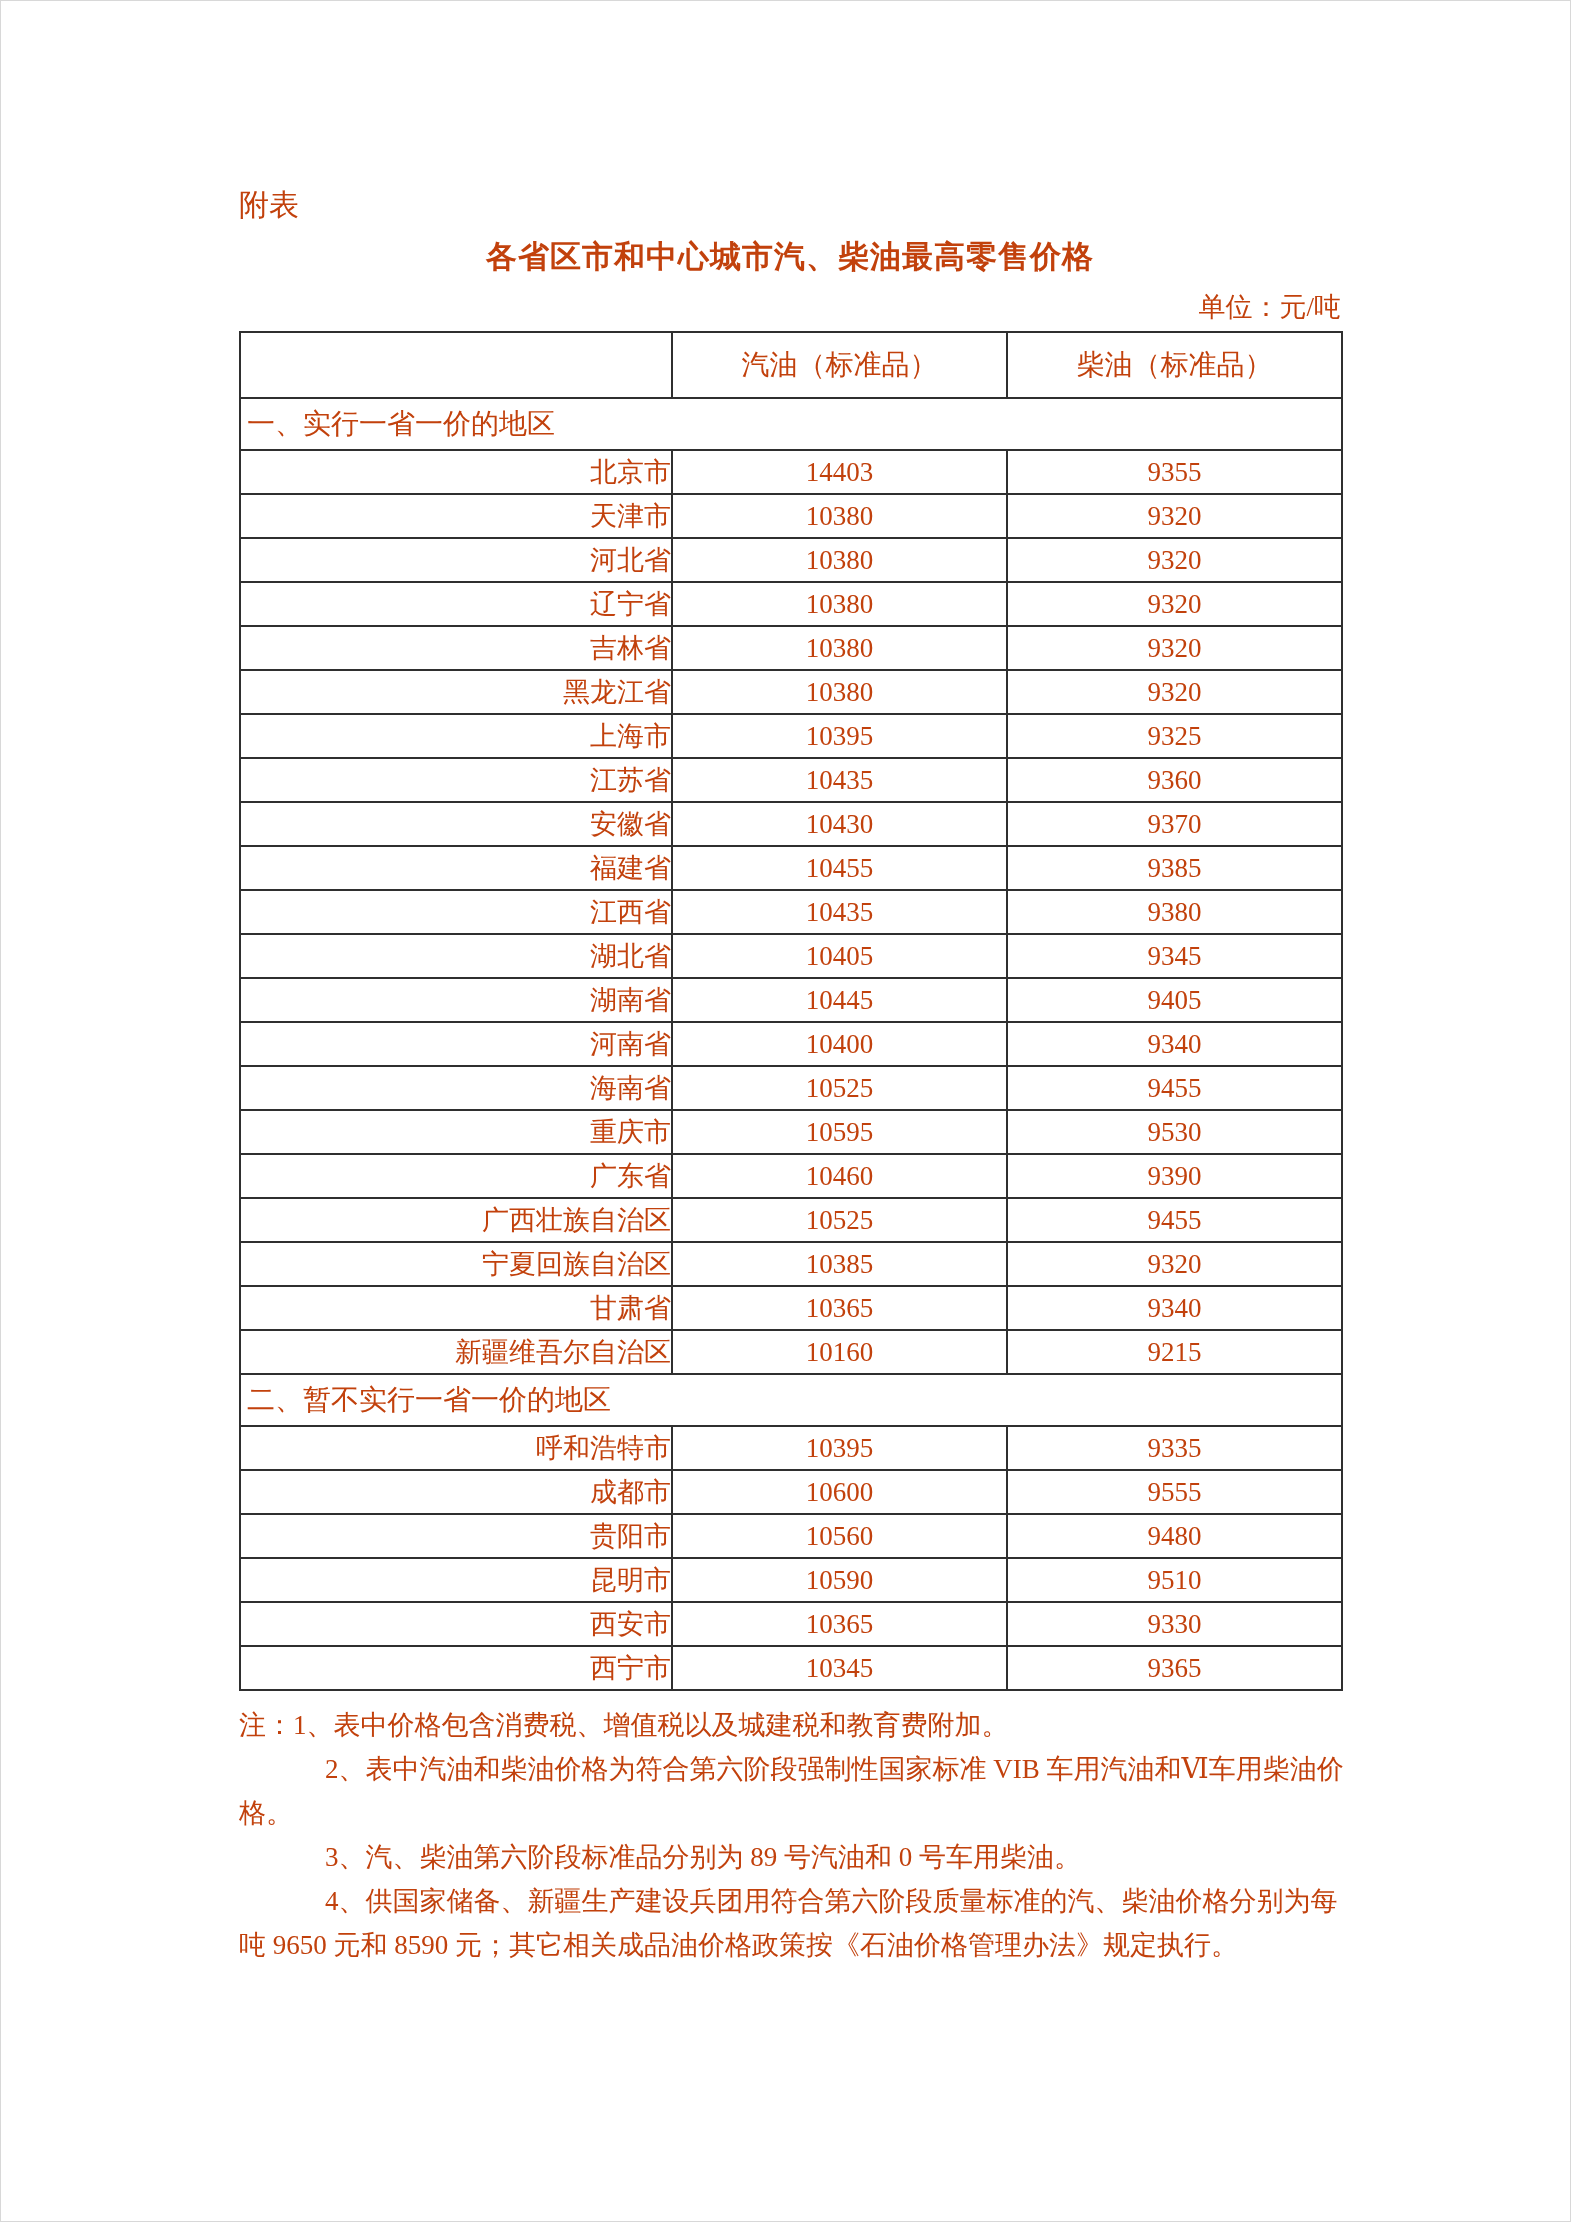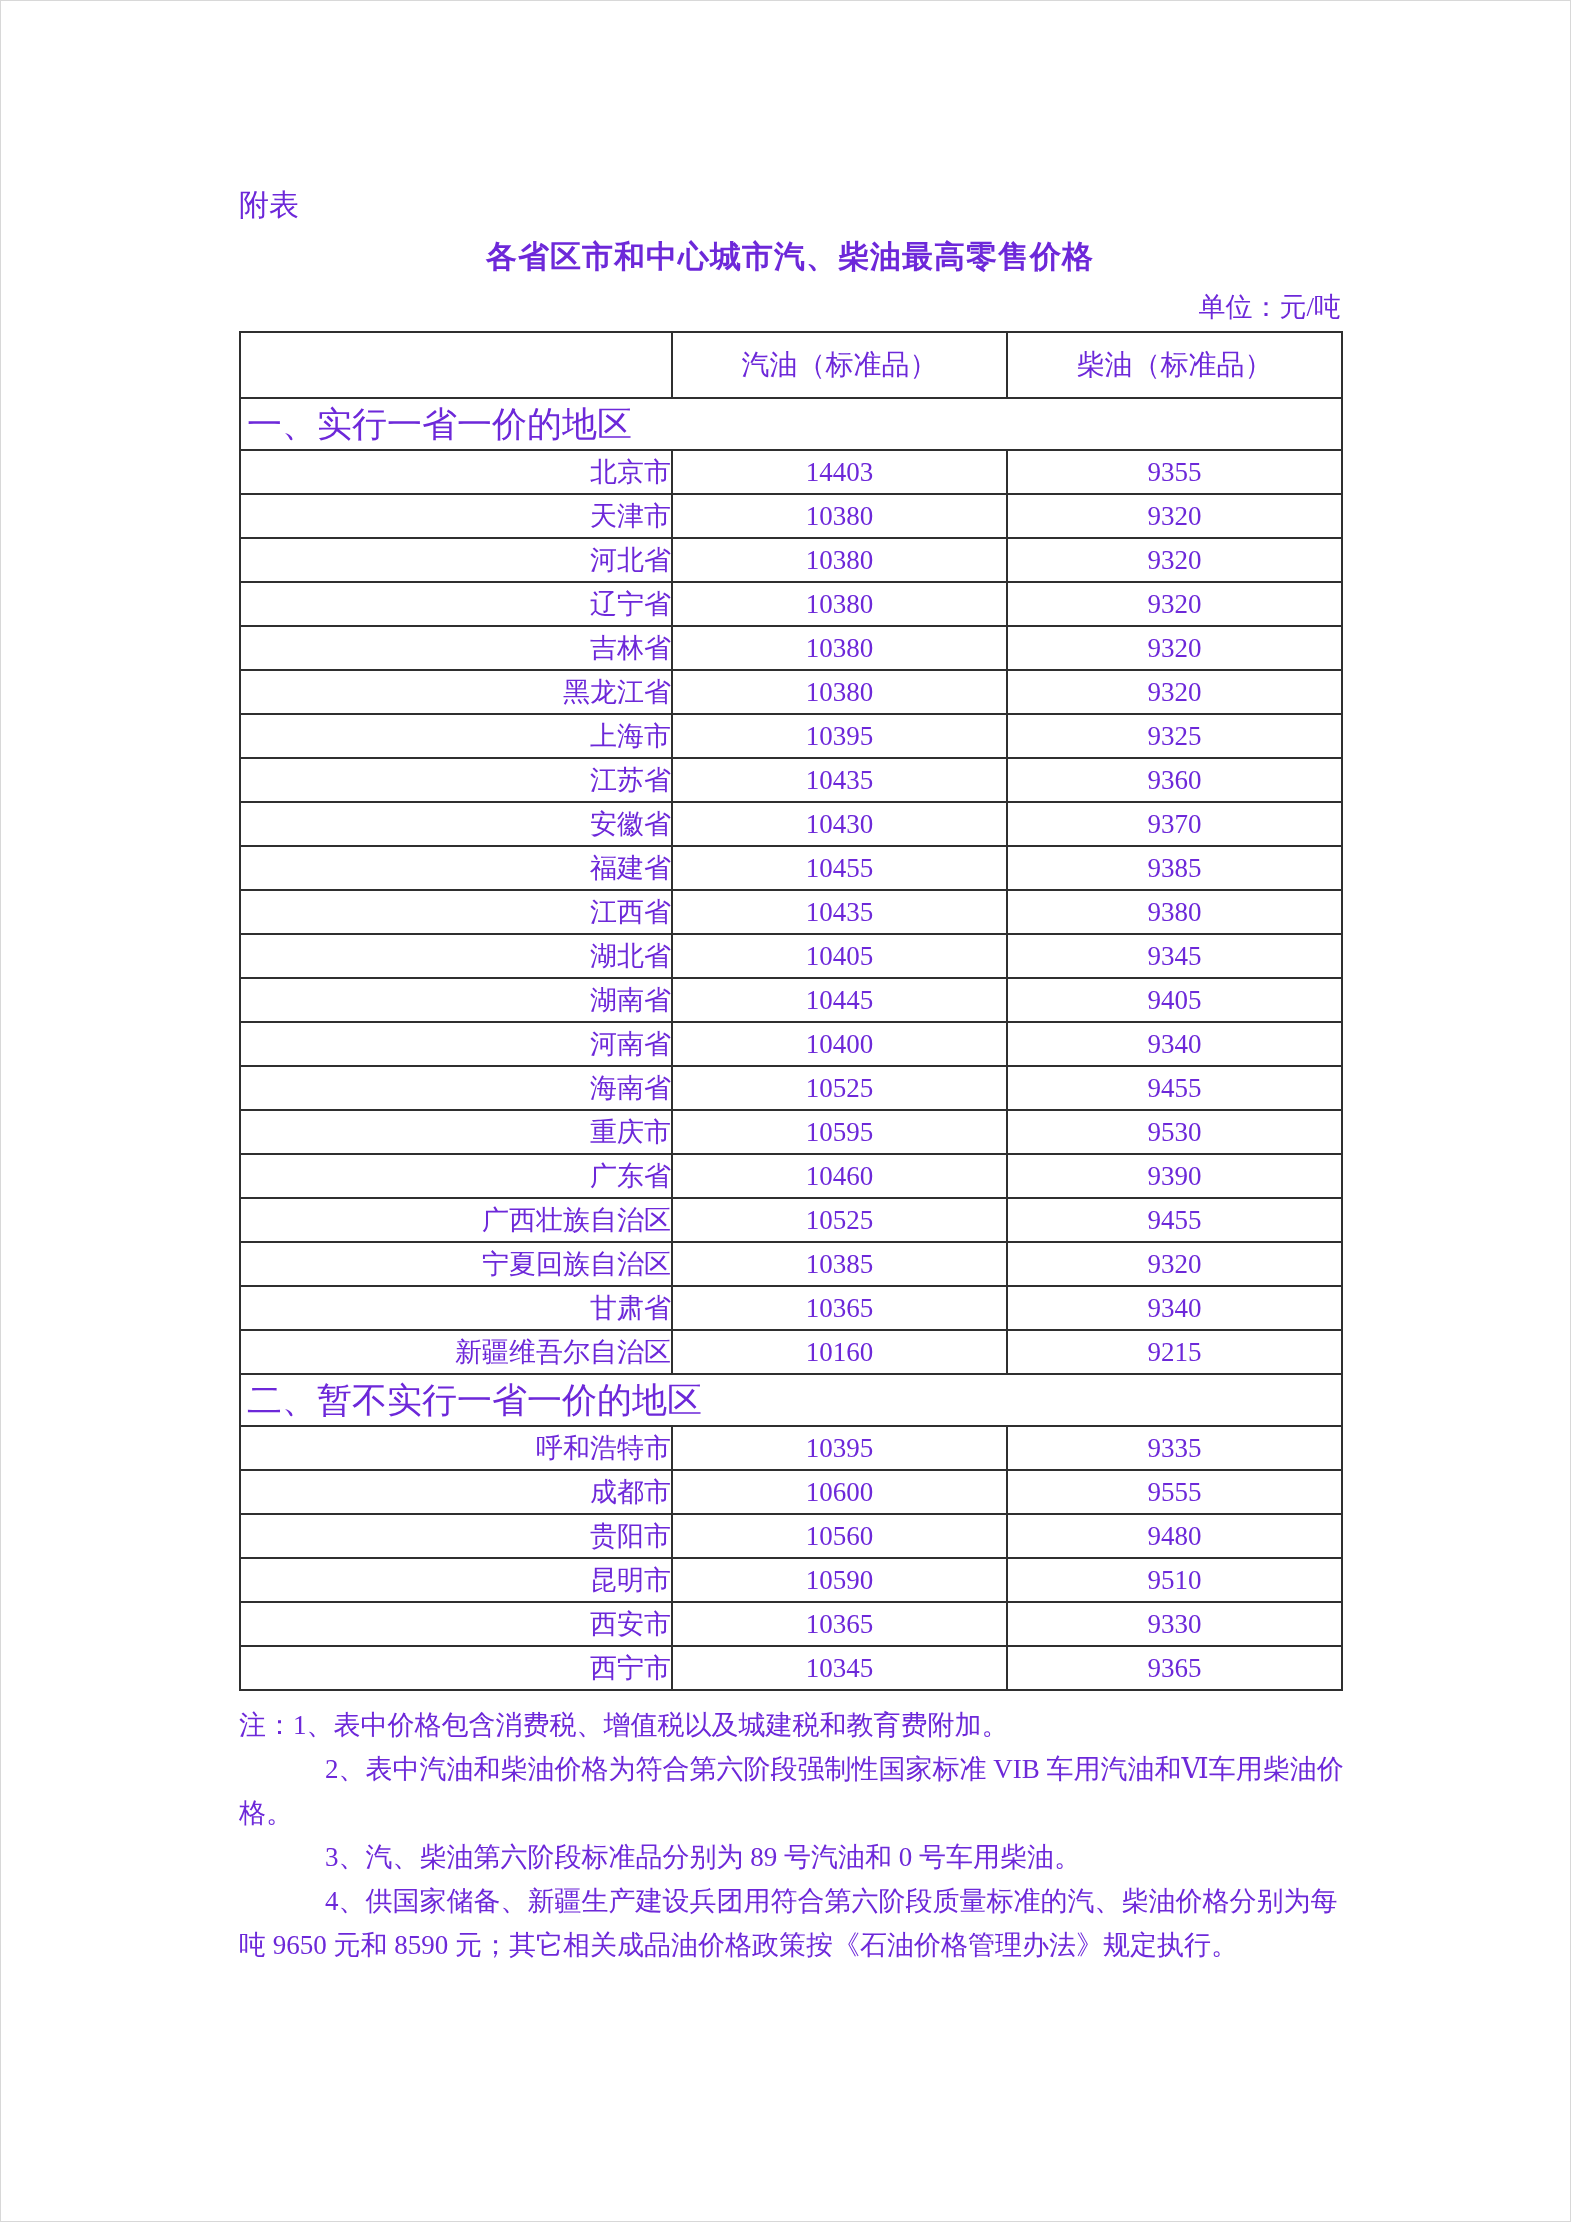--- a/index.html
+++ b/index.html
@@ -8,21 +8,21 @@
     background: #ffffff;
   }
   .page {
     position: relative;
     width: 1571px;
     height: 2222px;
     box-sizing: border-box;
     background: #ffffff;
     border: 1px solid #d8d8d8;
     font-family: "Liberation Serif", "DejaVu Serif", serif;
-    color: #6d28d9;
+    color: #c2410c;
     overflow: hidden;
   }
   .content {
     position: absolute;
     left: 238px;
     top: 0;
     width: 1102px;
   }
   .appendix-label {
     margin-top: 186px;
@@ -60,21 +60,21 @@
     font-weight: normal;
   }
   table.price-table thead th {
     height: 64px;
     font-size: 28px;
     text-align: center;
     vertical-align: middle;
   }
   tr.section-row td {
     height: 50px;
-    font-size: 35px;
+    font-size: 28px;
     text-align: left;
     padding-left: 6px;
     vertical-align: middle;
   }
   tr.data-row td {
     height: 42px;
     font-size: 27px;
     vertical-align: middle;
   }
   tr.data-row td.region {

